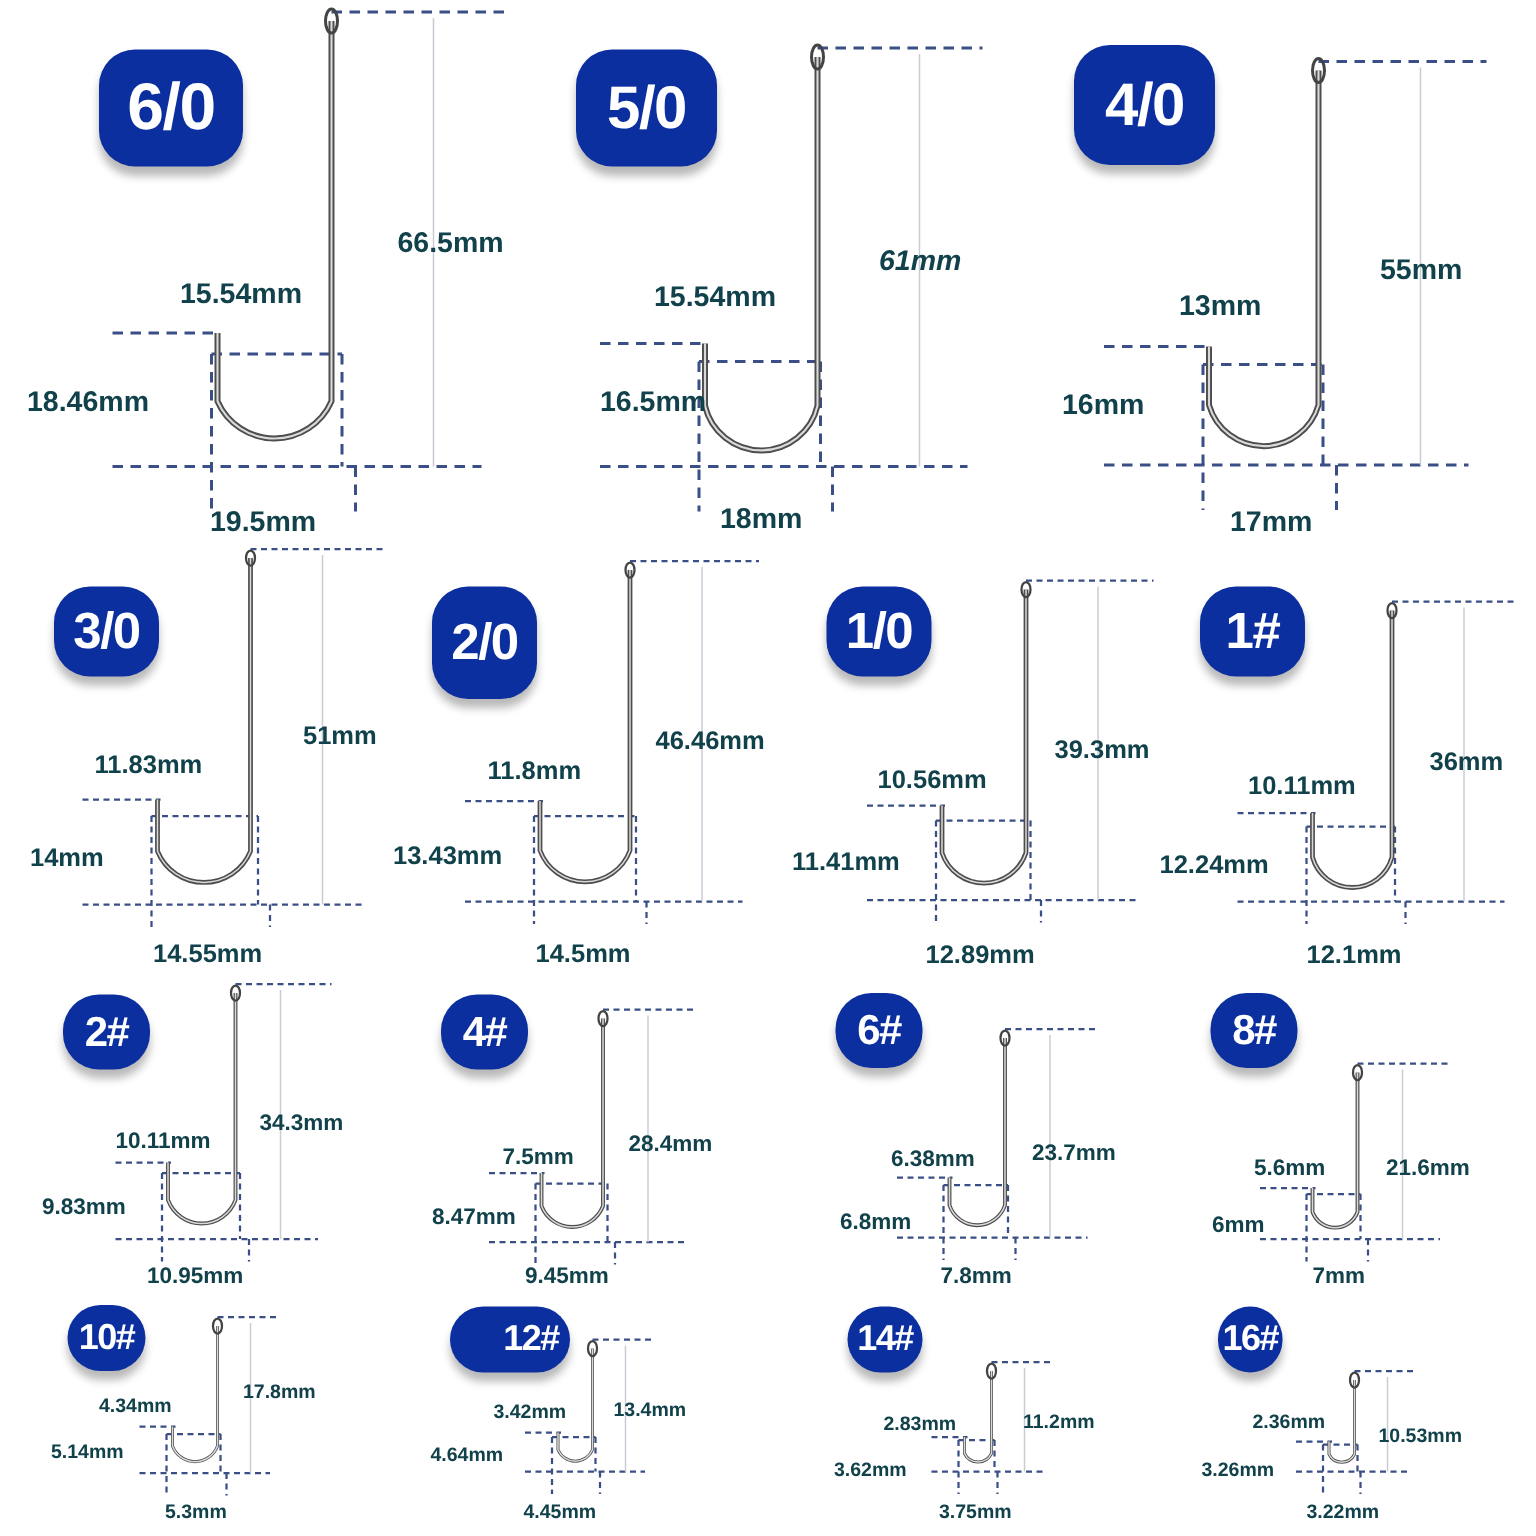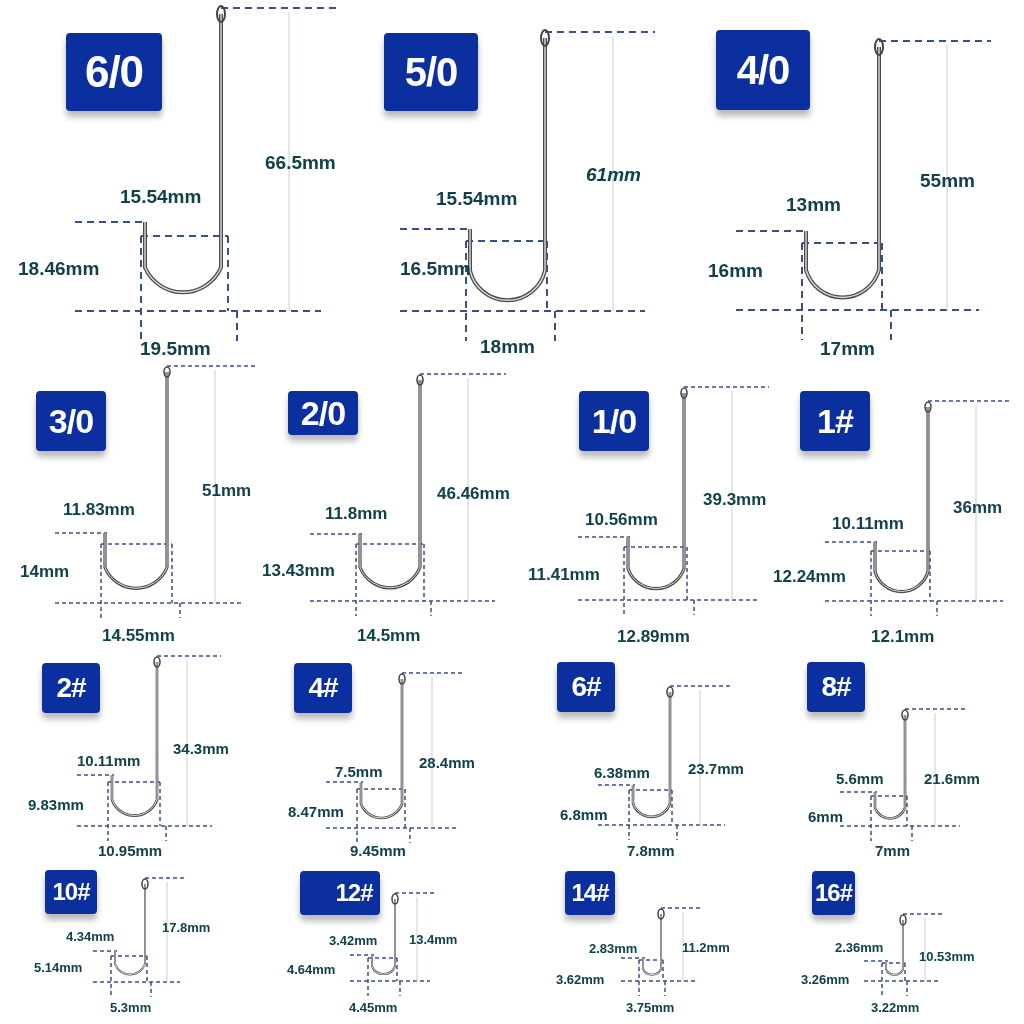--- a/index.html
+++ b/index.html
@@ -1,17 +1,17 @@
 <!DOCTYPE html>
 <html><head>
 <meta charset="utf-8">
 <style>
   html,body{margin:0;padding:0;background:#ffffff;}
   body{width:1024px;height:1024px;position:relative;overflow:hidden;font-family:"Liberation Sans",sans-serif;}
-  .badge{position:absolute;background:#0b2f9e;color:#fff;font-weight:bold;border-radius:4px;display:flex;align-items:center;justify-content:center;box-shadow:0 6px 6px rgba(0,0,0,0.28);letter-spacing:-1px;}
+  .badge{position:absolute;background:#0b2f9e;color:#fff;font-weight:bold;border-radius:24px;display:flex;align-items:center;justify-content:center;box-shadow:0 6px 6px rgba(0,0,0,0.28);letter-spacing:-1px;}
   .lbl{position:absolute;color:#11414a;font-weight:bold;white-space:nowrap;}
   svg.hook{position:absolute;left:0;top:0;overflow:visible;}
 </style>
 </head>
 <body>
 
 <div id="chart">
     <svg class="hook" width="1024" height="1024">
       <line x1="221" y1="8" x2="337" y2="8" stroke="#3a4f86" stroke-width="2" stroke-dasharray="7,5"></line>
       <line x1="75" y1="311" x2="321" y2="311" stroke="#3a4f86" stroke-width="2" stroke-dasharray="7,5"></line>
@@ -192,26 +192,26 @@
     <div class="badge" style="left: 716px; top: 30px; width: 94px; height: 80px; font-size: 40px;">4/0</div>
     <div class="lbl" style="left: 920px; top: 170px; font-size: 19px;">55mm</div>
     <div class="lbl" style="left: 786px; top: 194px; font-size: 19px;">13mm</div>
     <div class="lbl" style="left: 708px; top: 260px; font-size: 19px;">16mm</div>
     <div class="lbl" style="left: 820px; top: 338px; font-size: 19px;">17mm</div>
     <div class="badge" style="left: 36px; top: 391px; width: 70px; height: 60px; font-size: 34px;">3/0</div>
     <div class="lbl" style="left: 202px; top: 481px; font-size: 17px;">51mm</div>
     <div class="lbl" style="left: 63px; top: 500px; font-size: 17px;">11.83mm</div>
     <div class="lbl" style="left: 20px; top: 562px; font-size: 17px;">14mm</div>
     <div class="lbl" style="left: 92px; top: 626px; font-size: 17px; margin-left: 10px;">14.55mm</div>
-    <div class="badge" style="left: 288px; top: 391px; width: 70px; height: 44px; font-size: 34px;">2/0</div>
+    <div class="badge" style="left: 288px; top: 391px; width: 70px; height: 75px; font-size: 34px;">2/0</div>
     <div class="lbl" style="left: 437px; top: 484px; font-size: 17px;">46.46mm</div>
     <div class="lbl" style="left: 325px; top: 504px; font-size: 17px;">11.8mm</div>
     <div class="lbl" style="left: 262px; top: 561px; font-size: 17px;">13.43mm</div>
     <div class="lbl" style="left: 357px; top: 626px; font-size: 17px;">14.5mm</div>
-    <div class="badge" style="left: 551px; top: 391px; width: 70px; height: 60px; font-size: 34px; margin-left: 28px;">1/0</div>
+    <div class="badge" style="left: 551px; top: 391px; width: 70px; height: 60px; font-size: 34px;">1/0</div>
     <div class="lbl" style="left: 703px; top: 490px; font-size: 17px;">39.3mm</div>
     <div class="lbl" style="left: 585px; top: 510px; font-size: 17px;">10.56mm</div>
     <div class="lbl" style="left: 528px; top: 565px; font-size: 17px;">11.41mm</div>
     <div class="lbl" style="left: 617px; top: 627px; font-size: 17px;">12.89mm</div>
     <div class="badge" style="left: 800px; top: 391px; width: 70px; height: 60px; font-size: 34px;">1#</div>
     <div class="lbl" style="left: 953px; top: 498px; font-size: 17px;">36mm</div>
     <div class="lbl" style="left: 832px; top: 514px; font-size: 17px;">10.11mm</div>
     <div class="lbl" style="left: 773px; top: 567px; font-size: 17px;">12.24mm</div>
     <div class="lbl" style="left: 871px; top: 627px; font-size: 17px;">12.1mm</div>
     <div class="badge" style="left: 42px; top: 663px; width: 58px; height: 50px; font-size: 28px;">2#</div>

